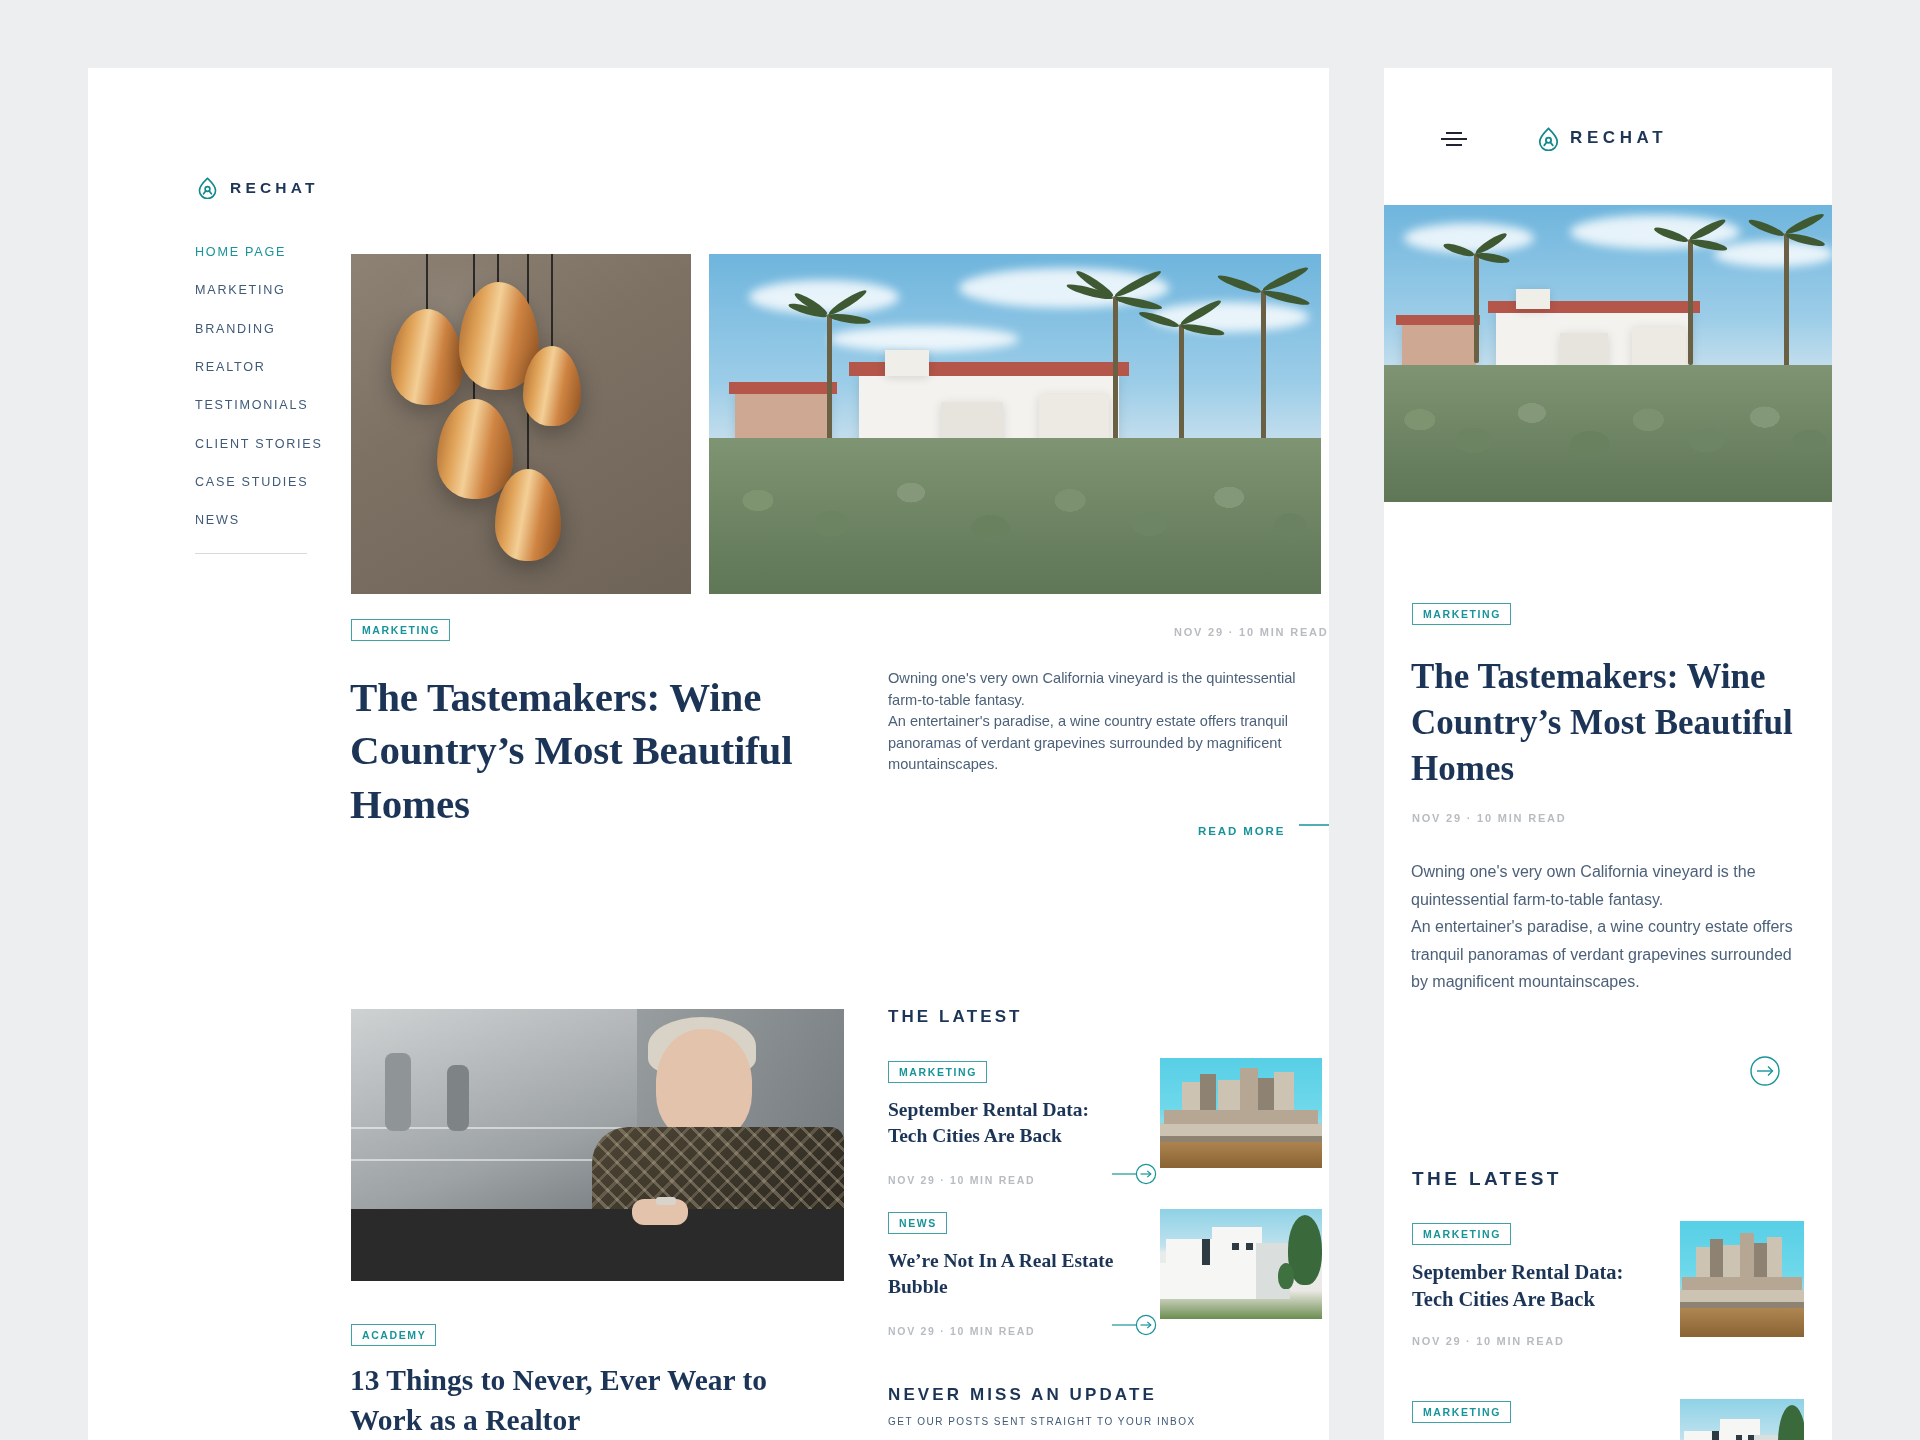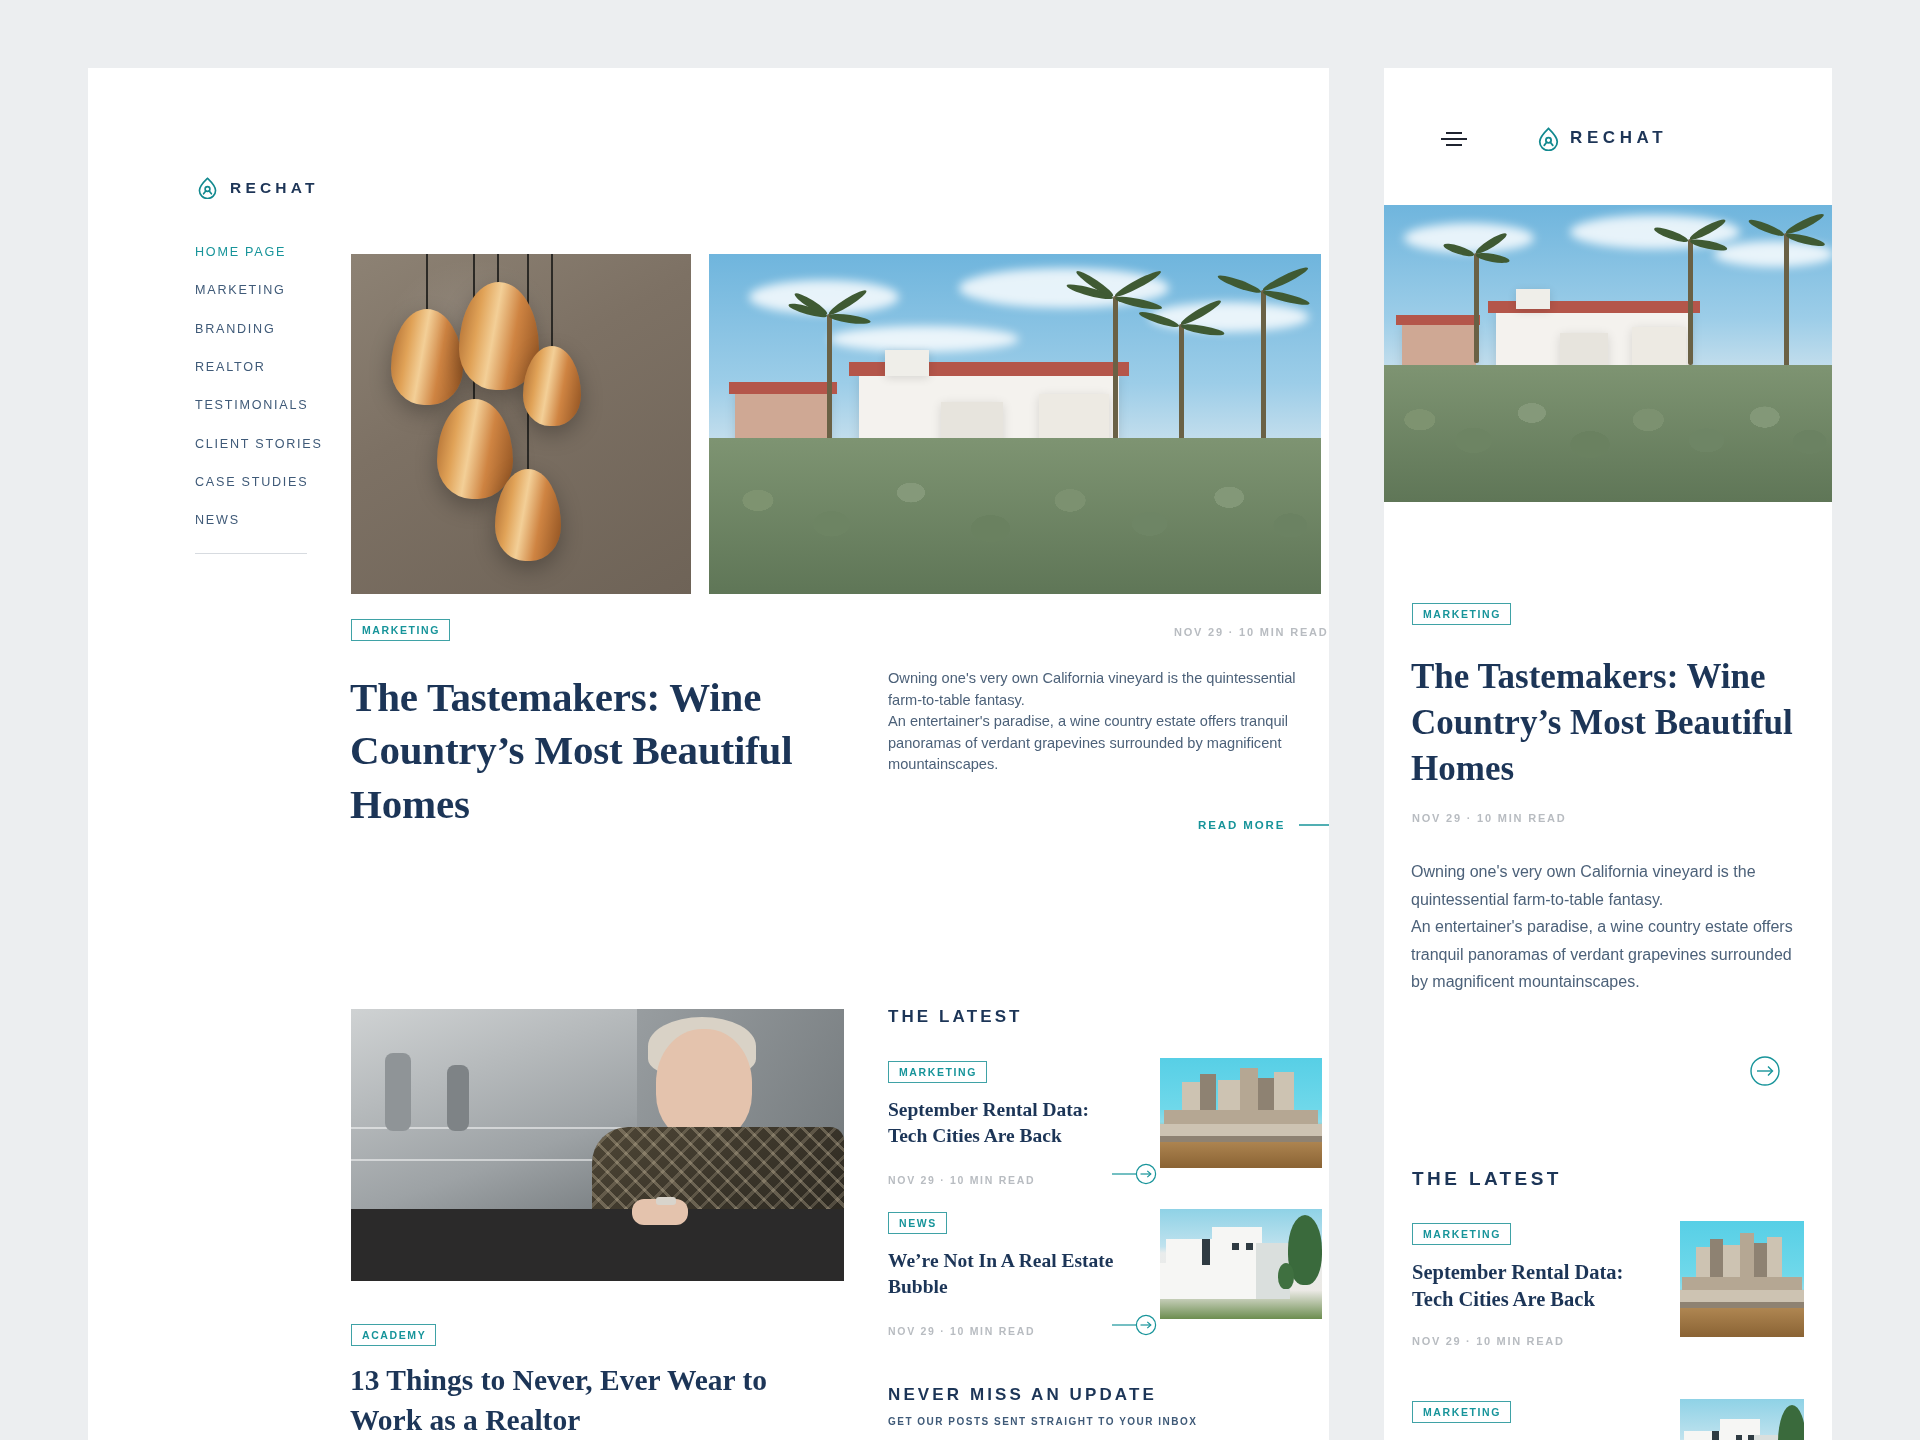--- a/index.html
+++ b/index.html
@@ -121,21 +121,21 @@
     font-size: 14.6px; line-height: 1.48; color: #4c6179;
   }
   .readmore {
     display: flex; align-items: center; gap: 0;
     text-decoration: none; white-space: nowrap;
   }
   .readmore .rm-text {
     font-size: 11.5px; font-weight: 700; letter-spacing: 1.9px; color: #17949a;
   }
   .rm-arrow { display: flex; align-items: center; margin-left: 14px; }
-  .d-readmore { position: absolute; left: 1110px; top: 745px; }
+  .d-readmore { position: absolute; left: 1110px; top: 745px; align-items: flex-end; }
 
   
   .r-img {
     position: absolute; left: 263px; top: 941px;
     width: 493px; height: 272px; overflow: hidden;
     background: linear-gradient(120deg, #b9bcbd 0%, #9ba0a3 40%, #6e7477 100%);
   }
   .r-bg-rail {
     position: absolute; left: 0; top: 0; width: 58%; height: 100%;
     background: linear-gradient(160deg,#cfd2d3 0%, #9da2a5 55%, #5d6366 100%);
@@ -211,21 +211,21 @@
     position: absolute; background: #3a6a3c; border-radius: 50% 50% 44% 44%;
   }
 
   
   .nl-title {
     position: absolute; left: 800px; top: 1317px;
     font-size: 17px; font-weight: 700; letter-spacing: 3.1px; color: #1c3557;
   }
   .nl-sub {
     position: absolute; left: 800px; top: 1348px;
-    font-size: 10px; font-weight: 700; letter-spacing: 1.5px; color: #3f5a78;
+    font-size: 10px; font-weight: 400; letter-spacing: 1.5px; color: #3f5a78;
   }
 
   
   .mobile {
     position: absolute; left: 1384px; top: 68px;
     width: 448px; height: 1372px;
     background: #ffffff; overflow: hidden;
   }
   .m-header {
     position: absolute; top: 0; left: 0; right: 0; height: 102px;

